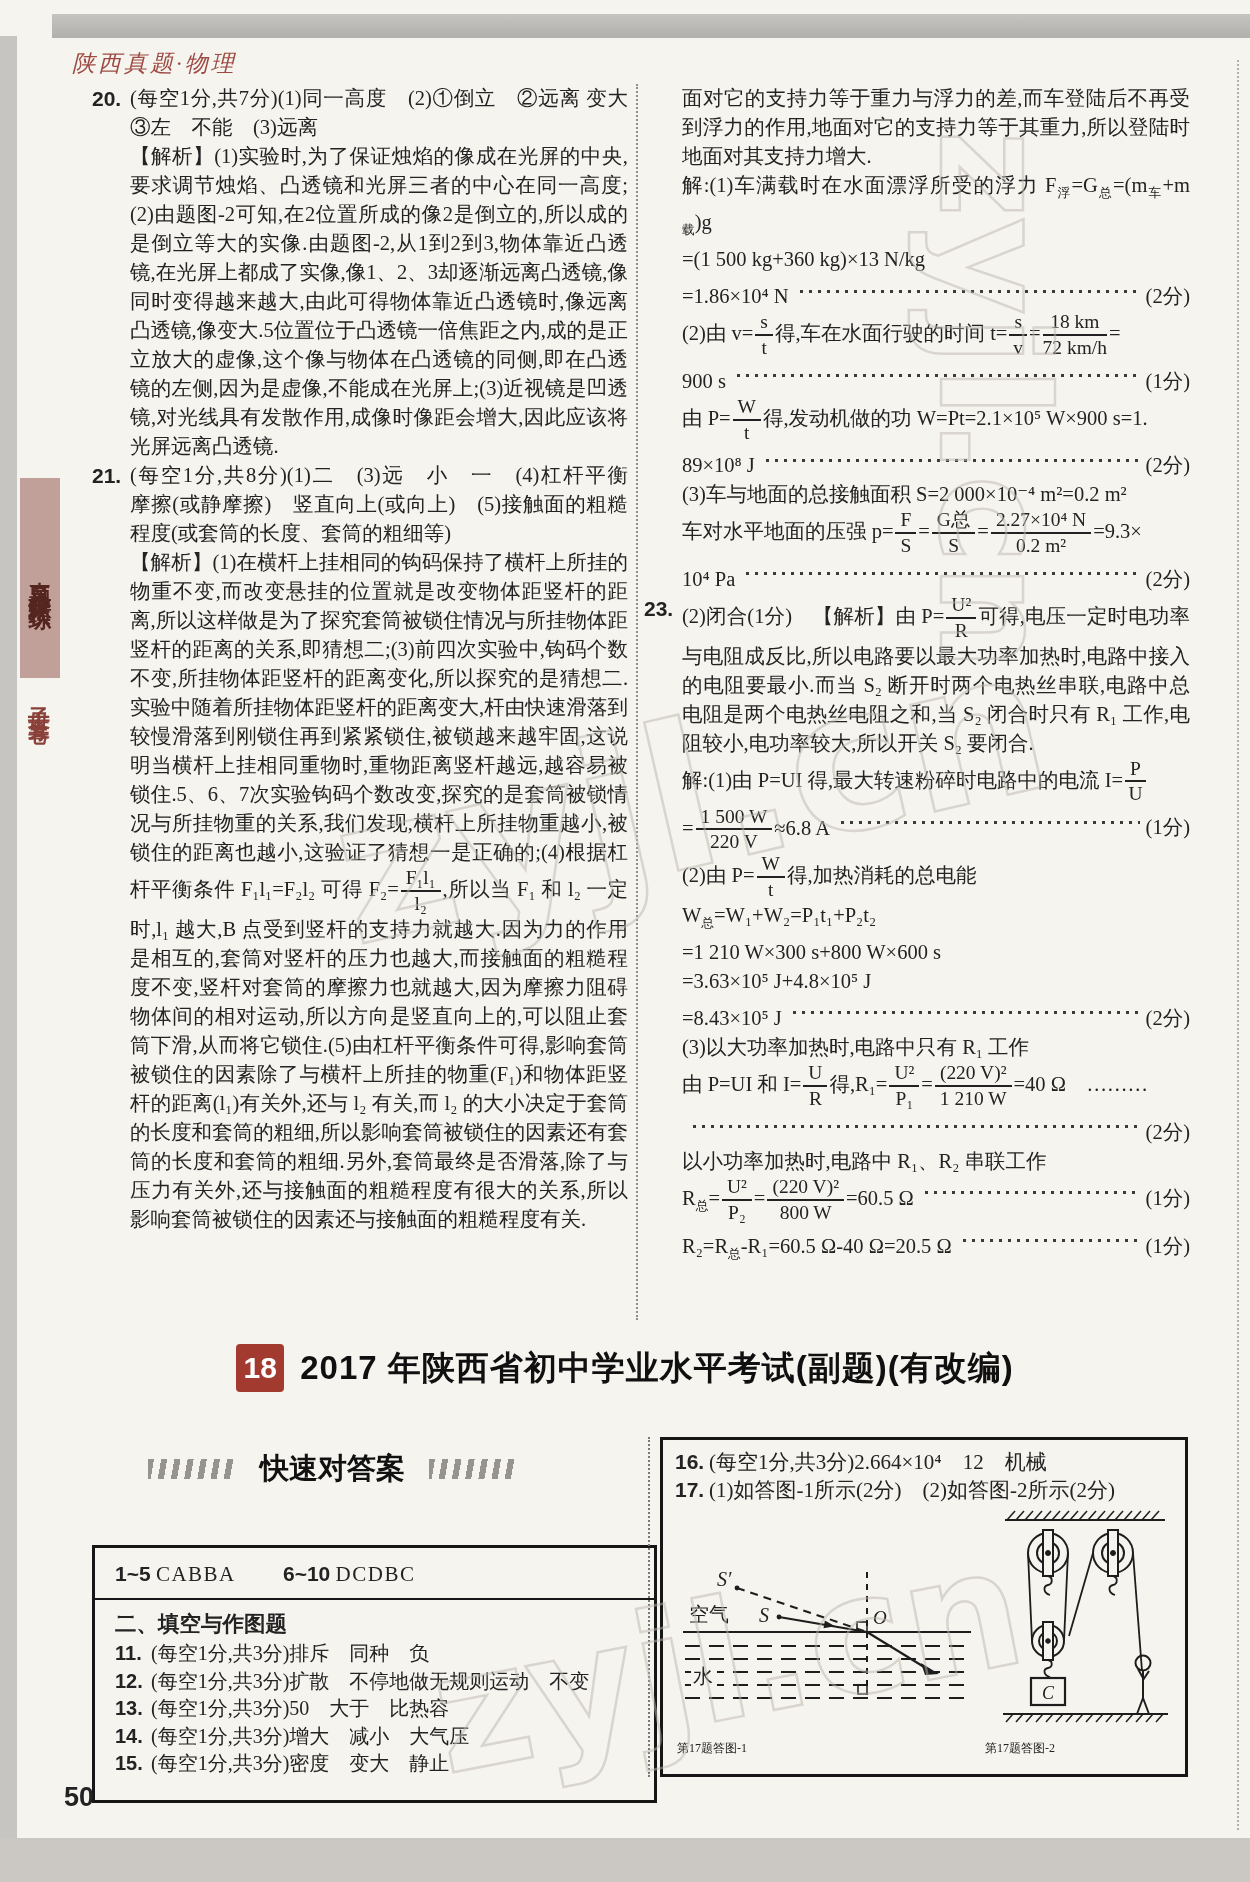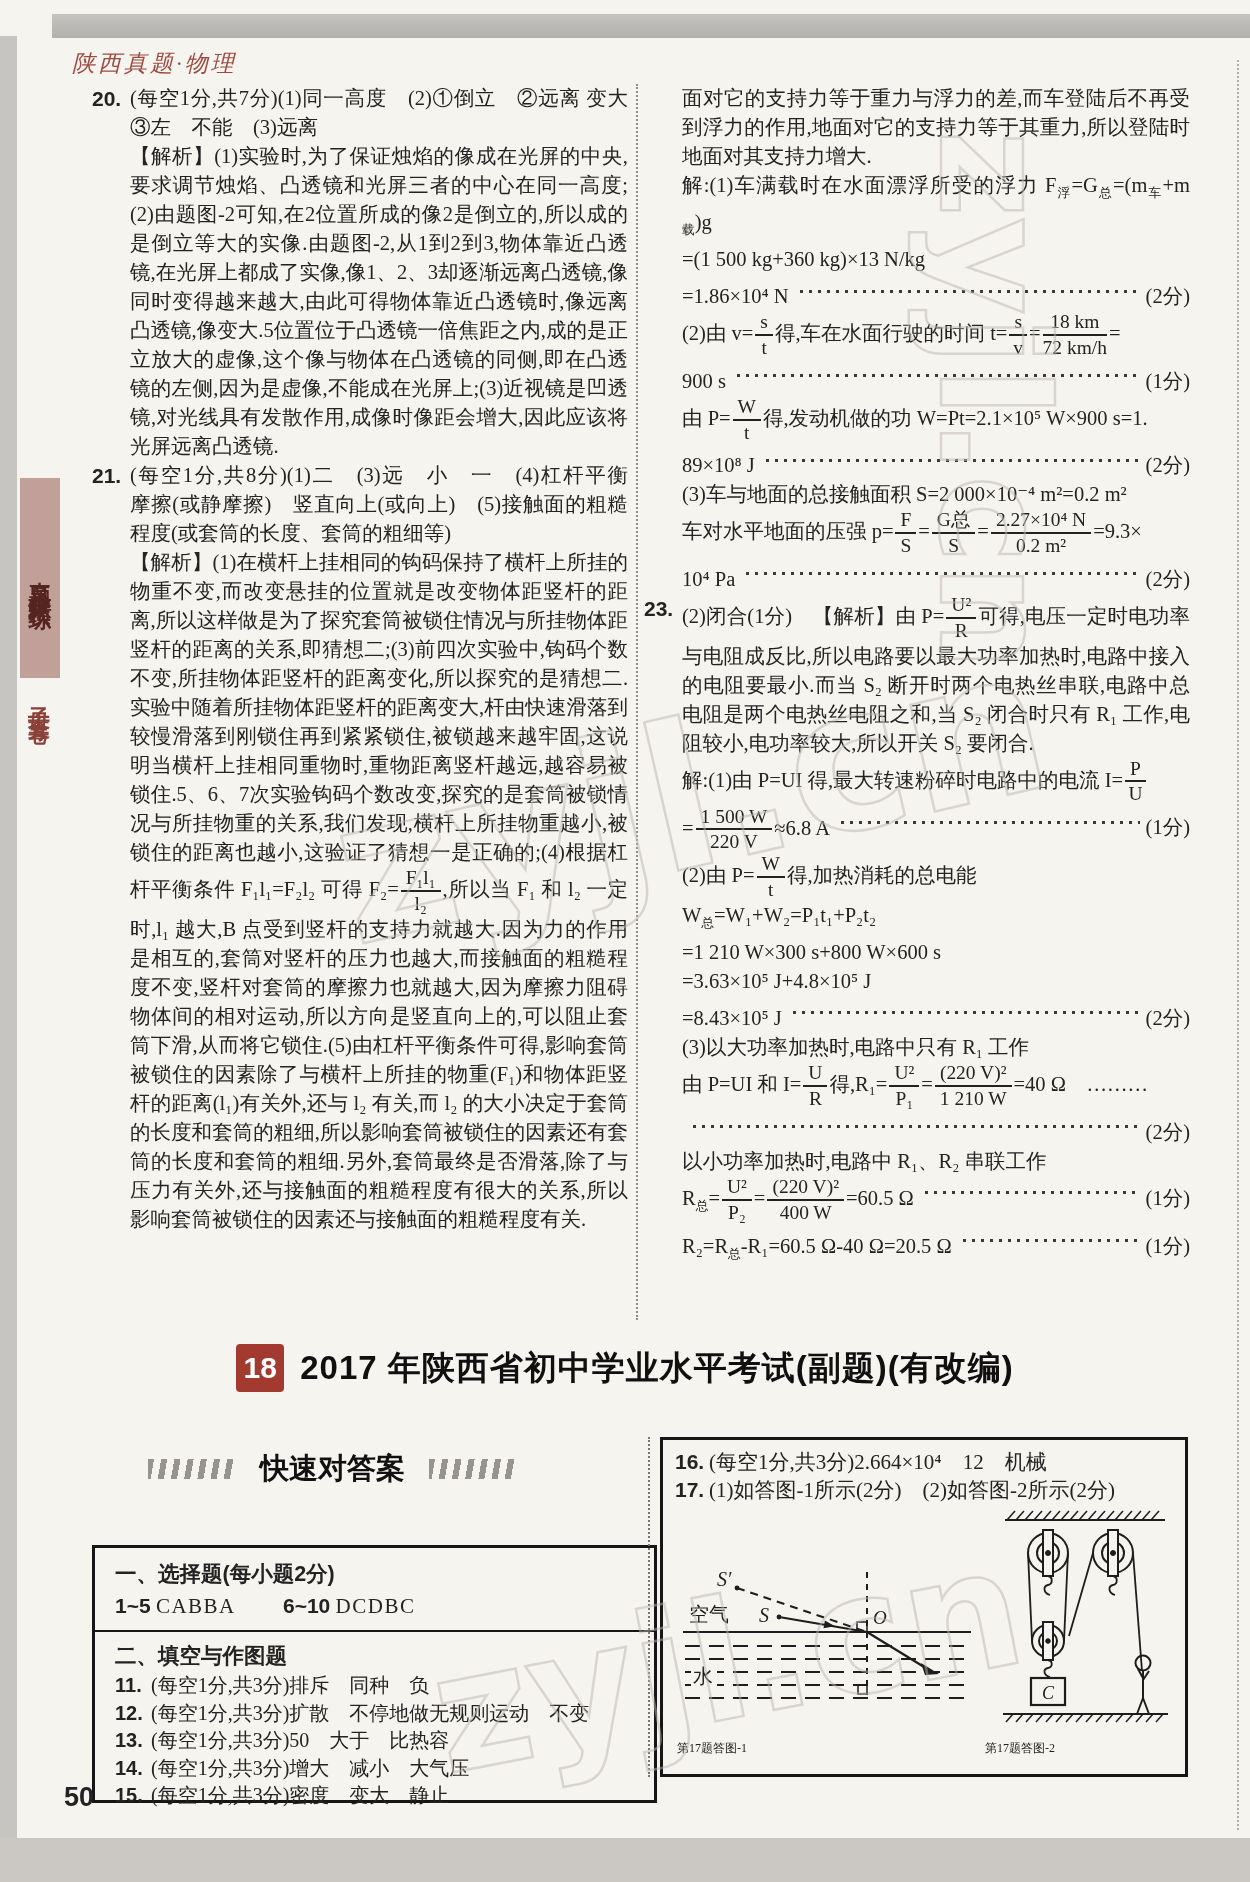--- a/index.html
+++ b/index.html
@@ -165,21 +165,21 @@
       </div>
       <div>(3)以大功率加热时,电路中只有 R₁ 工作</div>
       <div>由 P=UI 和 I=<span class="fr"><span class="n">U</span><span class="d">R</span></span>得,R₁=<span class="fr"><span class="n">U²</span><span class="d">P₁</span></span>=<span class="fr"><span class="n">(220 V)²</span><span class="d">1 210 W</span></span>=40 Ω　………</div>
       <div class="sline">
         <span></span>
         <span class="lead"></span>
         <span class="score">(2分)</span>
       </div>
       <div>以小功率加热时,电路中 R₁、R₂ 串联工作</div>
       <div class="sline">
-        <span>R<sub class="ss">总</sub>=<span class="fr"><span class="n">U²</span><span class="d">P₂</span></span>=<span class="fr"><span class="n">(220 V)²</span><span class="d">400 W</span></span>=60.5 Ω</span>
+        <span>R<sub class="ss">总</sub>=<span class="fr"><span class="n">U²</span><span class="d">P₂</span></span>=<span class="fr"><span class="n">(220 V)²</span><span class="d">800 W</span></span>=60.5 Ω</span>
         <span class="lead"></span>
         <span class="score">(1分)</span>
       </div>
       <div class="sline">
         <span>R₂=R<sub class="ss">总</sub>-R₁=60.5 Ω-40 Ω=20.5 Ω</span>
         <span class="lead"></span>
         <span class="score">(1分)</span>
       </div>
     </div>
   </div>
@@ -192,21 +192,20 @@
   </div>
 </div>
 
 <div class="quick-row">
   <div class="slashes"></div>
   <div class="quick-title">快速对答案</div>
   <div class="slashes"></div>
 </div>
 
 <div class="box1">
-  <div class="bh">一、选择题(每小题2分)</div>
   <div class="sel-line">
     <span class="bnum">1~5</span>
     <span class="bans">CABBA</span>　　
     <span class="bnum">6~10</span>
     <span class="bans">DCDBC</span>
   </div>
   <div class="box1-divider"></div>
   <div class="bh">二、填空与作图题</div>
   <div class="ans-item">
     <span class="ans-no">11.</span>

